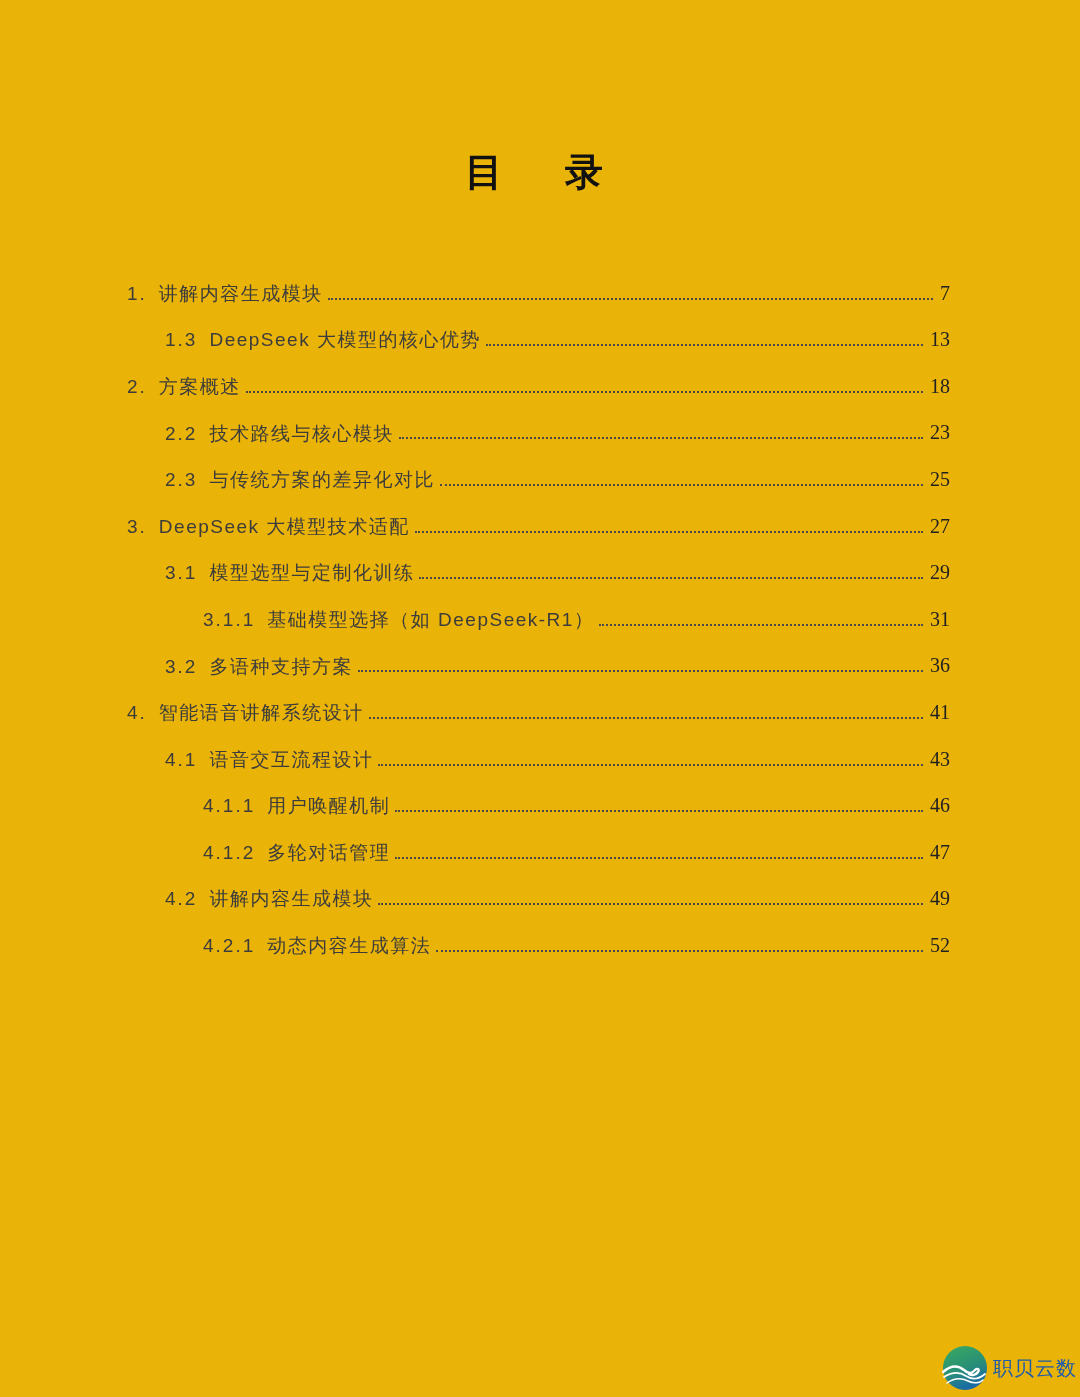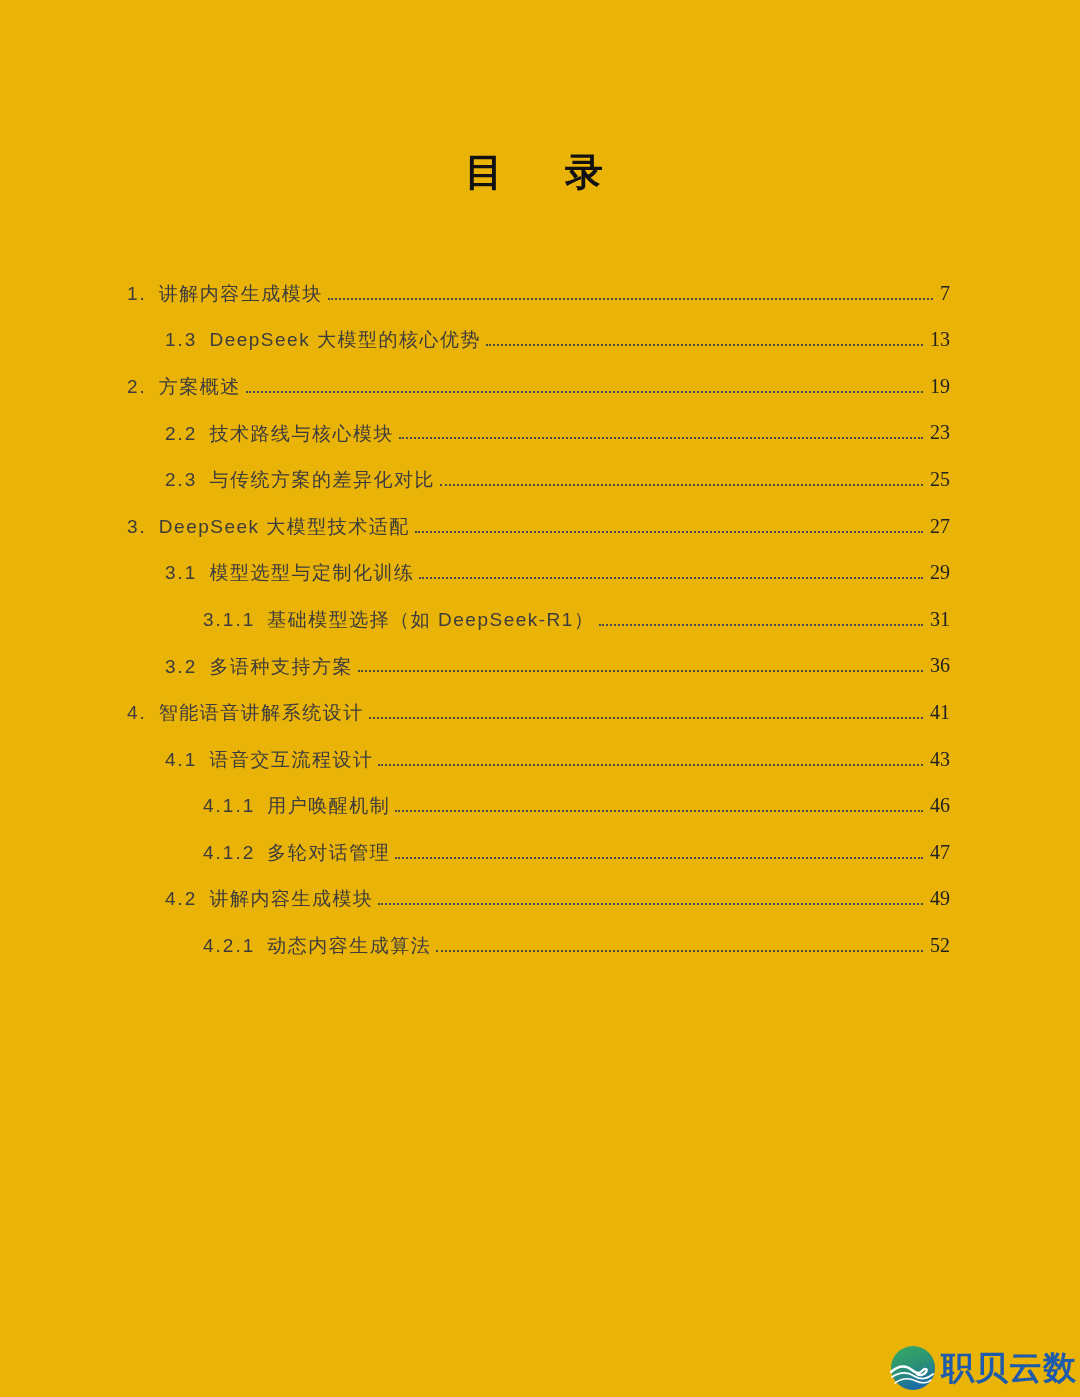--- a/index.html
+++ b/index.html
@@ -64,22 +64,22 @@
   }
   .brand {
     position: absolute;
     right: 3px;
     bottom: 6px;
     display: flex;
     align-items: center;
     gap: 5px;
   }
   .brand-name {
-    font-size: 33px;
-    font-weight: bold;
+    font-size: 20px;
+    font-weight: normal;
     color: #1f5bab;
     letter-spacing: 1px;
   }
 </style>
 </head>
 <body>
 
 <div class="page">
 
   <div class="doc-title">目　录</div>
@@ -94,21 +94,21 @@
       <div class="toc-row lv2">
       <span class="toc-num">1.3</span>
       <span class="toc-label">DeepSeek 大模型的核心优势</span>
       <span class="toc-leader"></span>
       <span class="toc-page">13</span>
     </div>
       <div class="toc-row lv1">
       <span class="toc-num">2.</span>
       <span class="toc-label">方案概述</span>
       <span class="toc-leader"></span>
-      <span class="toc-page">19</span>
+      <span class="toc-page">18</span>
     </div>
       <div class="toc-row lv2">
       <span class="toc-num">2.2</span>
       <span class="toc-label">技术路线与核心模块</span>
       <span class="toc-leader"></span>
       <span class="toc-page">23</span>
     </div>
       <div class="toc-row lv2">
       <span class="toc-num">2.3</span>
       <span class="toc-label">与传统方案的差异化对比</span>

